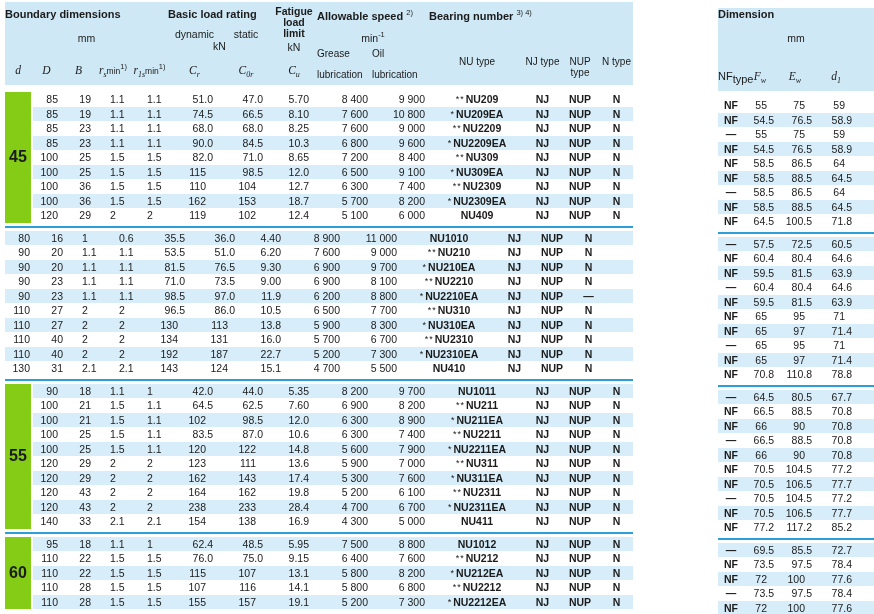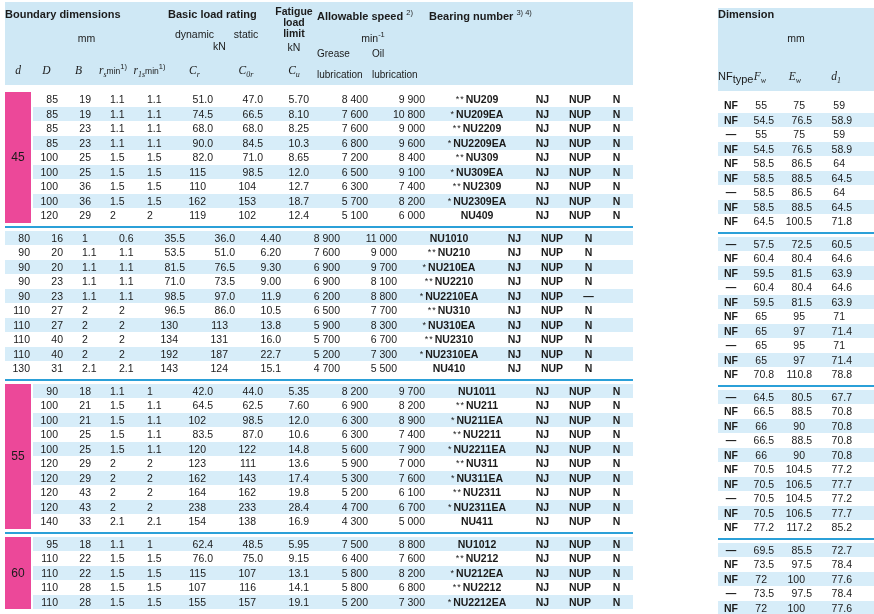--- a/index.html
+++ b/index.html
@@ -25,21 +25,21 @@
   .hmin{font-size:8.5px}
   .hsup,sup.ref{font-size:7.5px;vertical-align:super;font-weight:normal}
   .hbot2{position:absolute;bottom:5px;left:0;right:0;display:flex}
   .hbot2 span{display:block;text-align:left;font-size:10px;line-height:10.5px}
   .htypes{position:absolute;bottom:7px;left:0;right:0;display:flex;font-size:10px}
   .htypes span{display:block;text-align:center}
 
   .groups{margin-top:7px}
   .gdiv{height:2px;background:#2ba0d8;margin:3px 0}
   .group{display:flex}
-  .dcol{width:26px;margin-right:2px;background:#ec4899;display:flex;align-items:center;justify-content:center;font-weight:normal;font-size:12px}
+  .dcol{width:26px;margin-right:2px;background:#84cc16;display:flex;align-items:center;justify-content:center;font-weight:bold;font-size:16px}
   .grows{flex:1}
 
   .row{display:flex;height:14.5px;line-height:14.5px;font-size:10.5px;white-space:nowrap}
   .stripe{background:#d7edf9}
   .c{display:inline-block;height:100%}
   .ar{text-align:right}
   .bold{font-weight:bold}
   .cD{width:29px;text-align:right;padding-right:4px}
   .cB{width:33px;text-align:right;padding-right:4px}
   .cRs{width:36px;text-align:left;padding-left:15px}
@@ -108,20 +108,26 @@
       <div class="ht"><span>Allowable speed</span> <sup class="ref">2)</sup></div>
       <div class="hmm" style="margin-top:8px"><span>min</span><sup class="hsup">-1</sup></div>
       <div class="hbot2">
         <span style="width:55px"><span>Grease</span><br><span>lubrication</span></span>
         <span style="width:57px"><span>Oil</span><br><span>lubrication</span></span>
       </div>
     </div>
 
     <div class="hg" style="width:204px">
       <div class="ht"><span>Bearing number</span> <sup class="ref">3) 4)</sup></div>
+      <div class="htypes">
+        <span style="width:96px">NU type</span>
+        <span style="width:35px">NJ type</span>
+        <span style="width:40px">NUP type</span>
+        <span style="width:33px">N type</span>
+      </div>
     </div>
   </div>
 
   <div class="groups">
       <div class="group">
         <div class="dcol">45</div>
         <div class="grows">
           <div class="row">
             <span class="c cD">85</span>
             <span class="c cB">19</span>

